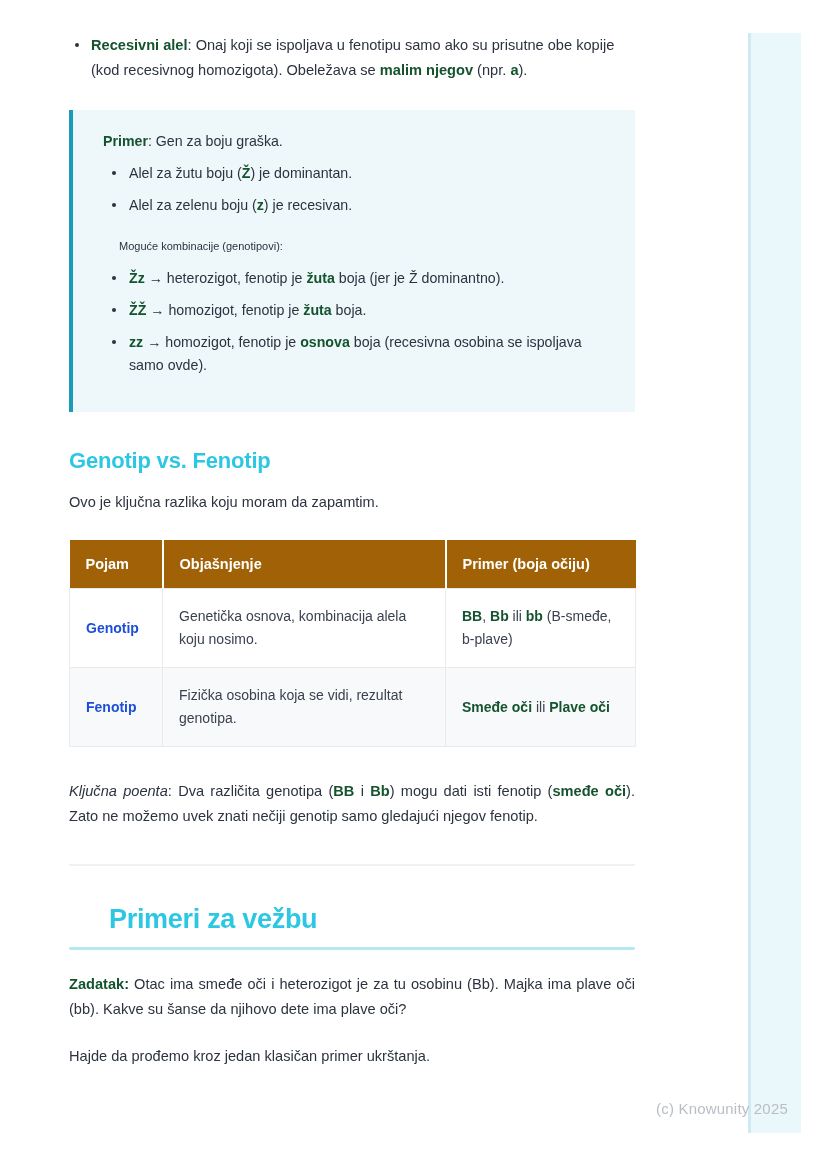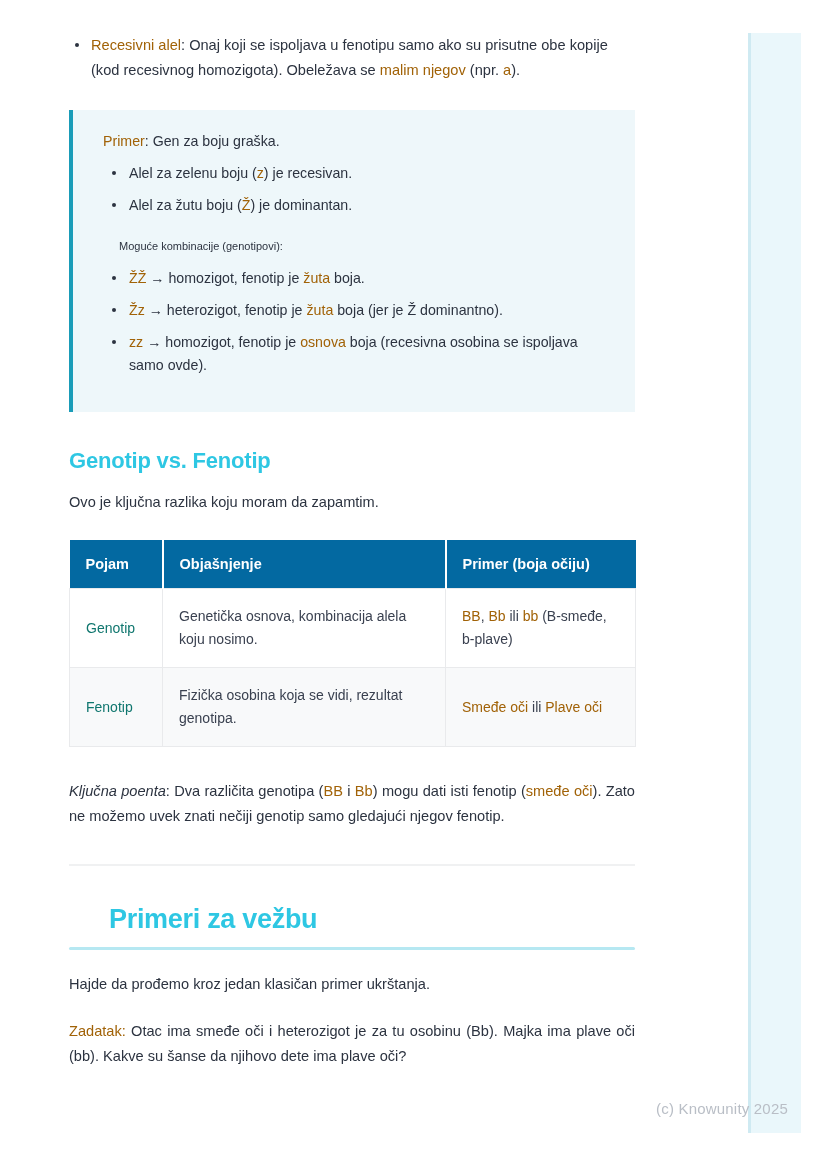--- a/index.html
+++ b/index.html
@@ -39,21 +39,21 @@
     color:#2c3340;
   }
   .tight-list > li::before {
     content:"";
     position:absolute;
     left:6px; top:10px;
     width:4px; height:4px;
     border-radius:50%;
     background:#2c3340;
   }
-  b, strong { font-weight:normal; color:#a16207; }
+  b, strong { font-weight:bold; color:#14532d; }
 
   
   #callout {
     margin-top:27px;
     background:#eef7fa;
     border-left:4px solid #1a9cb8;
     padding:20px 21px 26px 30px;
   }
   #callout .lead {
     font-size:14.2px;
@@ -118,40 +118,40 @@
   .italic { font-style:italic; }
 
   
   table.cmp {
     margin-top:25px;
     width:566px;
     border-collapse:collapse;
     table-layout:fixed;
   }
   table.cmp th {
-    background:#0369a1;
+    background:#a16207;
     color:#ffffff;
     font-size:14.5px;
     font-weight:bold;
     text-align:left;
     padding:16px 16px;
     border-right:2px solid #ffffff;
     vertical-align:middle;
   }
   table.cmp th:last-child { border-right:none; }
   table.cmp td {
     font-size:14px;
     line-height:23px;
     padding:16px 16px;
     border:1px solid #e9eaec;
     vertical-align:middle;
     color:#3a4150;
   }
   table.cmp tr.alt td { background:#f8f9fa; }
-  table.cmp tr td:first-child { font-weight:normal; color:#0f766e; }
+  table.cmp tr td:first-child { font-weight:bold; color:#1d4ed8; }
   .col-a { width:93px; }
   .col-b { width:283px; }
   .col-c { width:190px; }
 
   
   #watermark {
     position:absolute;
     left:656px; top:1100px;
     font-size:15px;
     color:#b9bec6;
@@ -166,27 +166,27 @@
 
 <div id="content">
 
   <ul class="tight-list">
     <li><span><b>Recesivni alel</b>: Onaj koji se ispoljava u fenotipu samo ako su prisutne obe kopije (kod recesivnog homozigota). Obeležava se <b>malim njegov</b> (npr. <b>a</b>).</span></li>
   </ul>
 
   <div id="callout">
     <p class="lead"><b>Primer</b><span>: Gen za boju graška.</span></p>
     <ul class="callout-list">
+      <li><span>Alel za žutu boju (<b>Ž</b>) je dominantan.</span></li>
       <li><span>Alel za zelenu boju (<b>z</b>) je recesivan.</span></li>
-      <li><span>Alel za žutu boju (<b>Ž</b>) je dominantan.</span></li>
     </ul>
     <p class="sub">Moguće kombinacije (genotipovi):</p>
     <ul class="callout-list">
+      <li><span><b>Žz</b> → heterozigot, fenotip je <b>žuta</b> boja (jer je Ž dominantno).</span></li>
       <li><span><b>ŽŽ</b> → homozigot, fenotip je <b>žuta</b> boja.</span></li>
-      <li><span><b>Žz</b> → heterozigot, fenotip je <b>žuta</b> boja (jer je Ž dominantno).</span></li>
       <li><span><b>zz</b> → homozigot, fenotip je <b>osnova</b> boja (recesivna osobina se ispoljava samo ovde).</span></li>
     </ul>
   </div>
 
   <h2 class="section-head">Genotip vs. Fenotip</h2>
   <p class="body-text">Ovo je ključna razlika koju moram da zapamtim.</p>
 
   <table class="cmp">
     <colgroup>
       <col class="col-a">
@@ -214,18 +214,18 @@
     </tbody>
   </table>
 
   <p class="body-text justified" style="margin-top:32px;"><i class="italic">Ključna poenta</i>: Dva različita genotipa (<b>BB</b> i <b>Bb</b>) mogu dati isti fenotip (<b>smeđe oči</b>). Zato ne možemo uvek znati nečiji genotip samo gledajući njegov fenotip.</p>
 
   <div class="gray-rule" style="margin-top:35px;"></div>
 
   <h1 class="big-head" style="margin-top:38px;margin-left:40px;">Primeri za vežbu</h1>
   <div class="teal-rule"></div>
 
+  <p class="body-text justified" style="margin-top:22px;"><b>Zadatak:</b> Otac ima smeđe oči i heterozigot je za tu osobinu (Bb). Majka ima plave oči (bb). Kakve su šanse da njihovo dete ima plave oči?</p>
   <p class="body-text" style="margin-top:22px;">Hajde da prođemo kroz jedan klasičan primer ukrštanja.</p>
-  <p class="body-text justified" style="margin-top:22px;"><b>Zadatak:</b> Otac ima smeđe oči i heterozigot je za tu osobinu (Bb). Majka ima plave oči (bb). Kakve su šanse da njihovo dete ima plave oči?</p>
 
 </div>
 
 <div id="watermark">(c) Knowunity 2025</div>
 
 </body></html>

